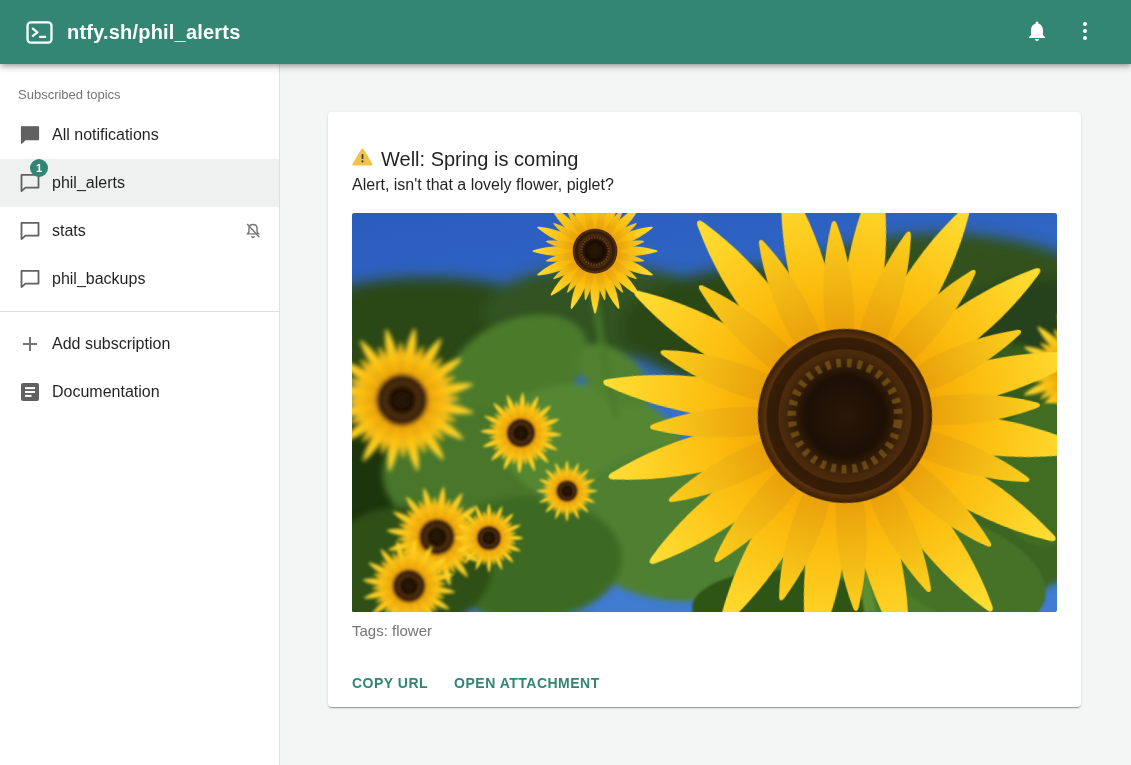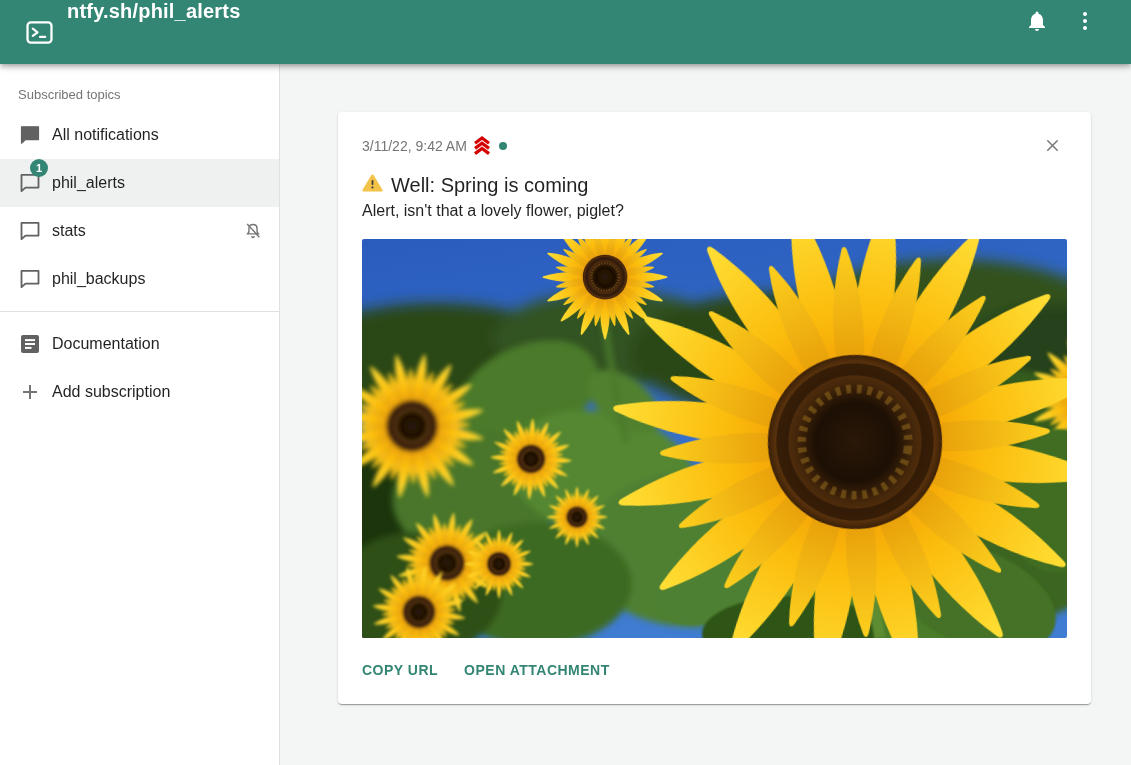--- a/index.html
+++ b/index.html
@@ -1,32 +1,32 @@
 <!DOCTYPE html>
 <html><head>
 <meta charset="utf-8">
 <style>
   * { box-sizing: border-box; margin: 0; padding: 0; }
   html,body { width:1131px; height:765px; overflow:hidden; }
   body { font-family:"Liberation Sans", sans-serif; background:#f4f5f5; color:rgba(0,0,0,.87); }
 
   
   .appbar {
-    height:64px; background:#338574; display:flex; 
+    height:64px; background:#338574; display:flex; align-items:center;
     padding:0 24px 0 26px; color:#fff; position:relative; z-index:20;
     box-shadow:0 2px 4px -1px rgba(0,0,0,.2),0 4px 5px 0 rgba(0,0,0,.14),0 1px 10px 0 rgba(0,0,0,.12);
   }
   .appbar .logo { display:flex; align-items:center; margin-right:14px; }
   .appbar .title { font-size:20px; font-weight:700; letter-spacing:.2px; }
   .appbar .spacer { flex:1; }
   .iconbtn { width:44px; height:44px; border:none; background:transparent; display:flex;
     align-items:center; justify-content:center; cursor:pointer; border-radius:50%; }
 
   
-  .layout { display:flex; height:701px;gap:10px; }
+  .layout { display:flex; height:701px; }
   .sidebar { width:280px; background:#fff; border-right:1px solid #e0e0e0; flex:none; }
   .subheader { padding:23px 16px 9px 18px; font-size:13px; color:#757575; }
   .nav-item { height:48px; display:flex; align-items:center; padding:0 16px 0 18px;
     font-size:16px; cursor:pointer; }
   .nav-item.selected { background:#eef1f0; }
   .nav-item .icn { width:24px; height:24px; flex:none; margin-right:10px; position:relative;
     display:flex; align-items:center; justify-content:center; }
   .nav-item .lbl { color:rgba(0,0,0,.87); }
   .nav-item .trailing { margin-left:auto; display:flex; align-items:center; }
   .badge { position:absolute; left:12px; top:-12px; width:18px; height:18px; border-radius:50%;
@@ -44,21 +44,21 @@
   .prio { margin-left:5px; display:flex; align-items:center; }
   .dot { width:8px; height:8px; border-radius:50%; background:#338574; margin-left:7px; }
   .closebtn { margin-left:auto; margin-top:-4px; width:30px; height:30px; border:none;
     background:transparent; cursor:pointer; display:flex; align-items:center; justify-content:center; }
   .ntitle { margin-top:8px; font-size:20px; line-height:30px; font-weight:400;
     display:flex; align-items:center; gap:8px; }
   .nbody { font-size:16px; line-height:22px; color:rgba(0,0,0,.87); }
   .photo-wrap { margin-top:17px; width:705px; height:399px; border-radius:2px; overflow:hidden;
     cursor:pointer; line-height:0; }
   .tags { margin-top:9px; font-size:15px; line-height:20px; color:#757575; }
-  .actions { margin-top:14px; height:36px; display:flex; align-items:center; gap:26px; }
+  .actions { margin-top:14px; height:36px; display:flex; align-items:flex-end; gap:26px; }
   .text-button { border:none; background:transparent; color:#338574; font-family:inherit;
     font-size:14px; font-weight:700; letter-spacing:.5px; text-transform:uppercase; cursor:pointer; padding:0; }
 </style>
 </head>
 <body>
 
 <header class="appbar">
   <span class="logo">
     <svg viewBox="0 0 28 24" width="27" height="23">
       <rect x="1.5" y="1.5" width="25" height="21" rx="3.5" fill="none" stroke="#fff" stroke-width="2.4"></rect>
@@ -134,62 +134,42 @@
       </span>
       <span class="lbl">phil_backups</span>
     </div>
 
     <hr class="divider">
 
 
     <div class="nav-item">
       <span class="icn">
         <svg viewBox="0 0 24 24" width="24" height="24">
+          <path d="M12 5v14M5 12h14" stroke="#757575" stroke-width="2" fill="none"></path>
+        </svg>
+      </span>
+      <span class="lbl">Add subscription</span>
+    </div>
+
+    <div class="nav-item">
+      <span class="icn">
+        <svg viewBox="0 0 24 24" width="24" height="24">
           <rect x="3" y="3" width="18" height="18" rx="2" fill="#616161"></rect>
           <rect x="7" y="7.1" width="10" height="2" fill="#fff"></rect>
           <rect x="7" y="11" width="10" height="2" fill="#fff"></rect>
           <rect x="7" y="14.9" width="6.5" height="2" fill="#fff"></rect>
         </svg>
       </span>
       <span class="lbl">Documentation</span>
     </div>
-
-    <div class="nav-item">
-      <span class="icn">
-        <svg viewBox="0 0 24 24" width="24" height="24">
-          <path d="M12 5v14M5 12h14" stroke="#757575" stroke-width="2" fill="none"></path>
-        </svg>
-      </span>
-      <span class="lbl">Add subscription</span>
-    </div>
   </nav>
 
   <main class="main">
     <section class="card">
 
-      <div class="card-toprow">
-        <div class="meta">
-          <span class="timestamp">3/11/22, 9:42 AM</span>
-          <span class="prio">
-            <svg viewBox="0 0 20 20" width="20" height="20" fill="none" stroke="#d50000" stroke-width="3.2">
-              <path d="M3 7.2 10 2l7 5.2"></path>
-              <path d="M3 12.4 10 7.2l7 5.2"></path>
-              <path d="M3 17.6 10 12.4l7 5.2"></path>
-            </svg>
-          </span>
-          <span class="dot"></span>
-        </div>
-        <button class="closebtn">
-          <span>
-            <svg viewBox="0 0 24 24" width="19" height="19">
-              <path d="M6 6l12 12M18 6L6 18" stroke="#757575" stroke-width="1.8" stroke-linecap="round"></path>
-            </svg>
-          </span>
-        </button>
-      </div>
 
       <h2 class="ntitle">
         <span>
           <svg viewBox="0 0 22 19" width="21" height="18">
             <path d="M11 1.8 20.4 17.2H1.6Z" fill="#f2c249" stroke="#f2c249" stroke-width="2.6" stroke-linejoin="round"></path>
             <rect x="10.05" y="6.3" width="1.9" height="5.4" rx=".9" fill="#41403a"></rect>
             <circle cx="11" cy="14.2" r="1.15" fill="#41403a"></circle>
           </svg>
         </span>
         <span>Well: Spring is coming</span>
@@ -313,20 +293,21 @@
             <ellipse cx="612" cy="358" rx="86" ry="48" fill="#447226" transform="rotate(22 612 358)"></ellipse>
             <ellipse cx="695" cy="262" rx="56" ry="72" fill="#3f6d24"></ellipse>
             <ellipse cx="430" cy="395" rx="90" ry="38" fill="#2f5418"></ellipse>
             <path d="M497 238C501 290 508 345 518 399" stroke="#5d8c30" stroke-width="11" fill="none"></path>
           </g>
 
           <use href="#sunflower" transform="translate(493 203) scale(2.42) rotate(8)"></use>
         </svg>
       </div>
 
+      <p class="tags">Tags: flower</p>
 
       <div class="actions">
         <button class="text-button">COPY URL</button>
         <button class="text-button">OPEN ATTACHMENT</button>
       </div>
 
     </section>
   </main>
 </div>
 

